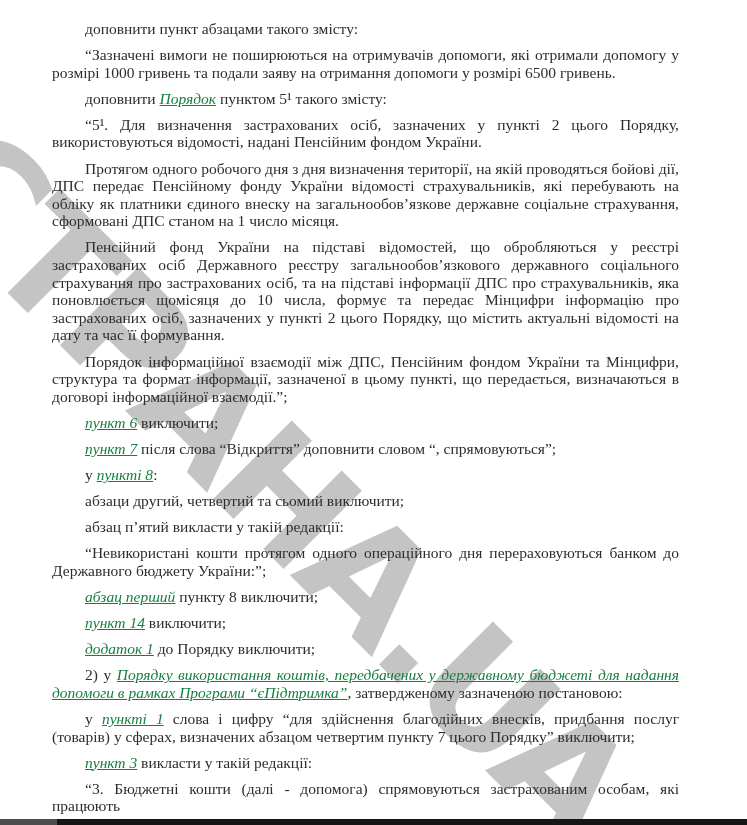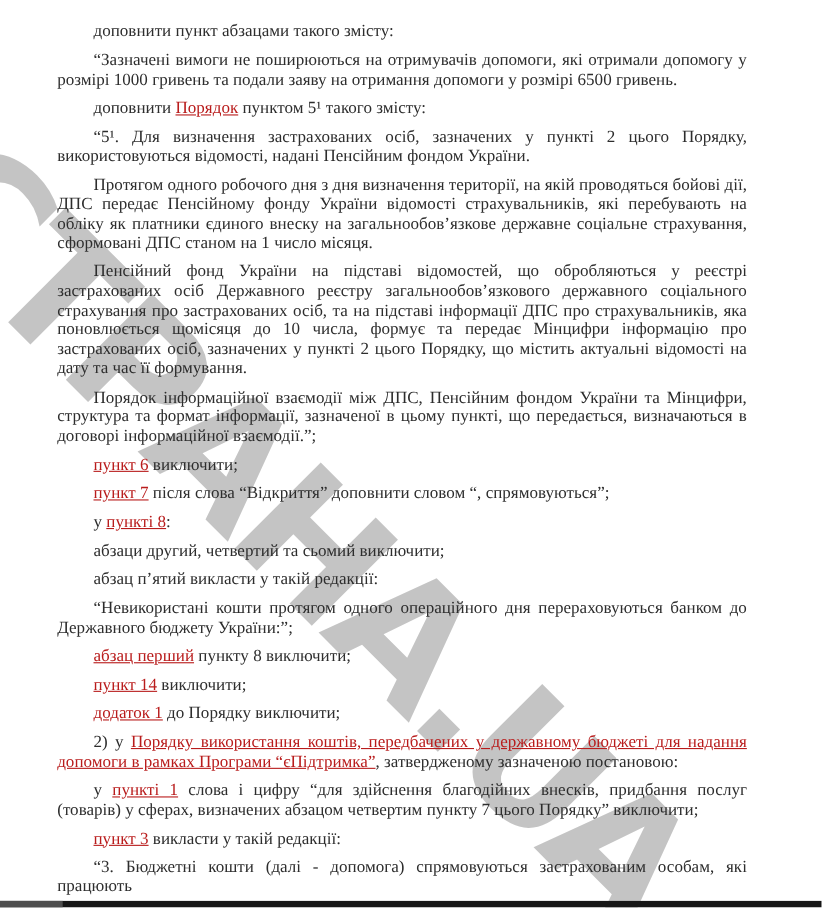--- a/index.html
+++ b/index.html
@@ -37,23 +37,24 @@
   .doc p {
     margin: 8.5px 0 0 0;
     font-size: 15.5px;
     line-height: 17.6px;
     color: #2d2d2d;
     text-align: justify;
     text-indent: 33px;
   }
   .doc p:first-child { margin-top: 20px; }
   .doc-link {
-    color: #b91c1c;
+    color: #15803d;
     text-decoration: underline;
     cursor: pointer;
+    font-style: italic;
   }
   .footer-bar {
     position: absolute;
     left: 0;
     bottom: 0;
     width: 747px;
     height: 6px;
     z-index: 3;
     background: #161616;
   }

